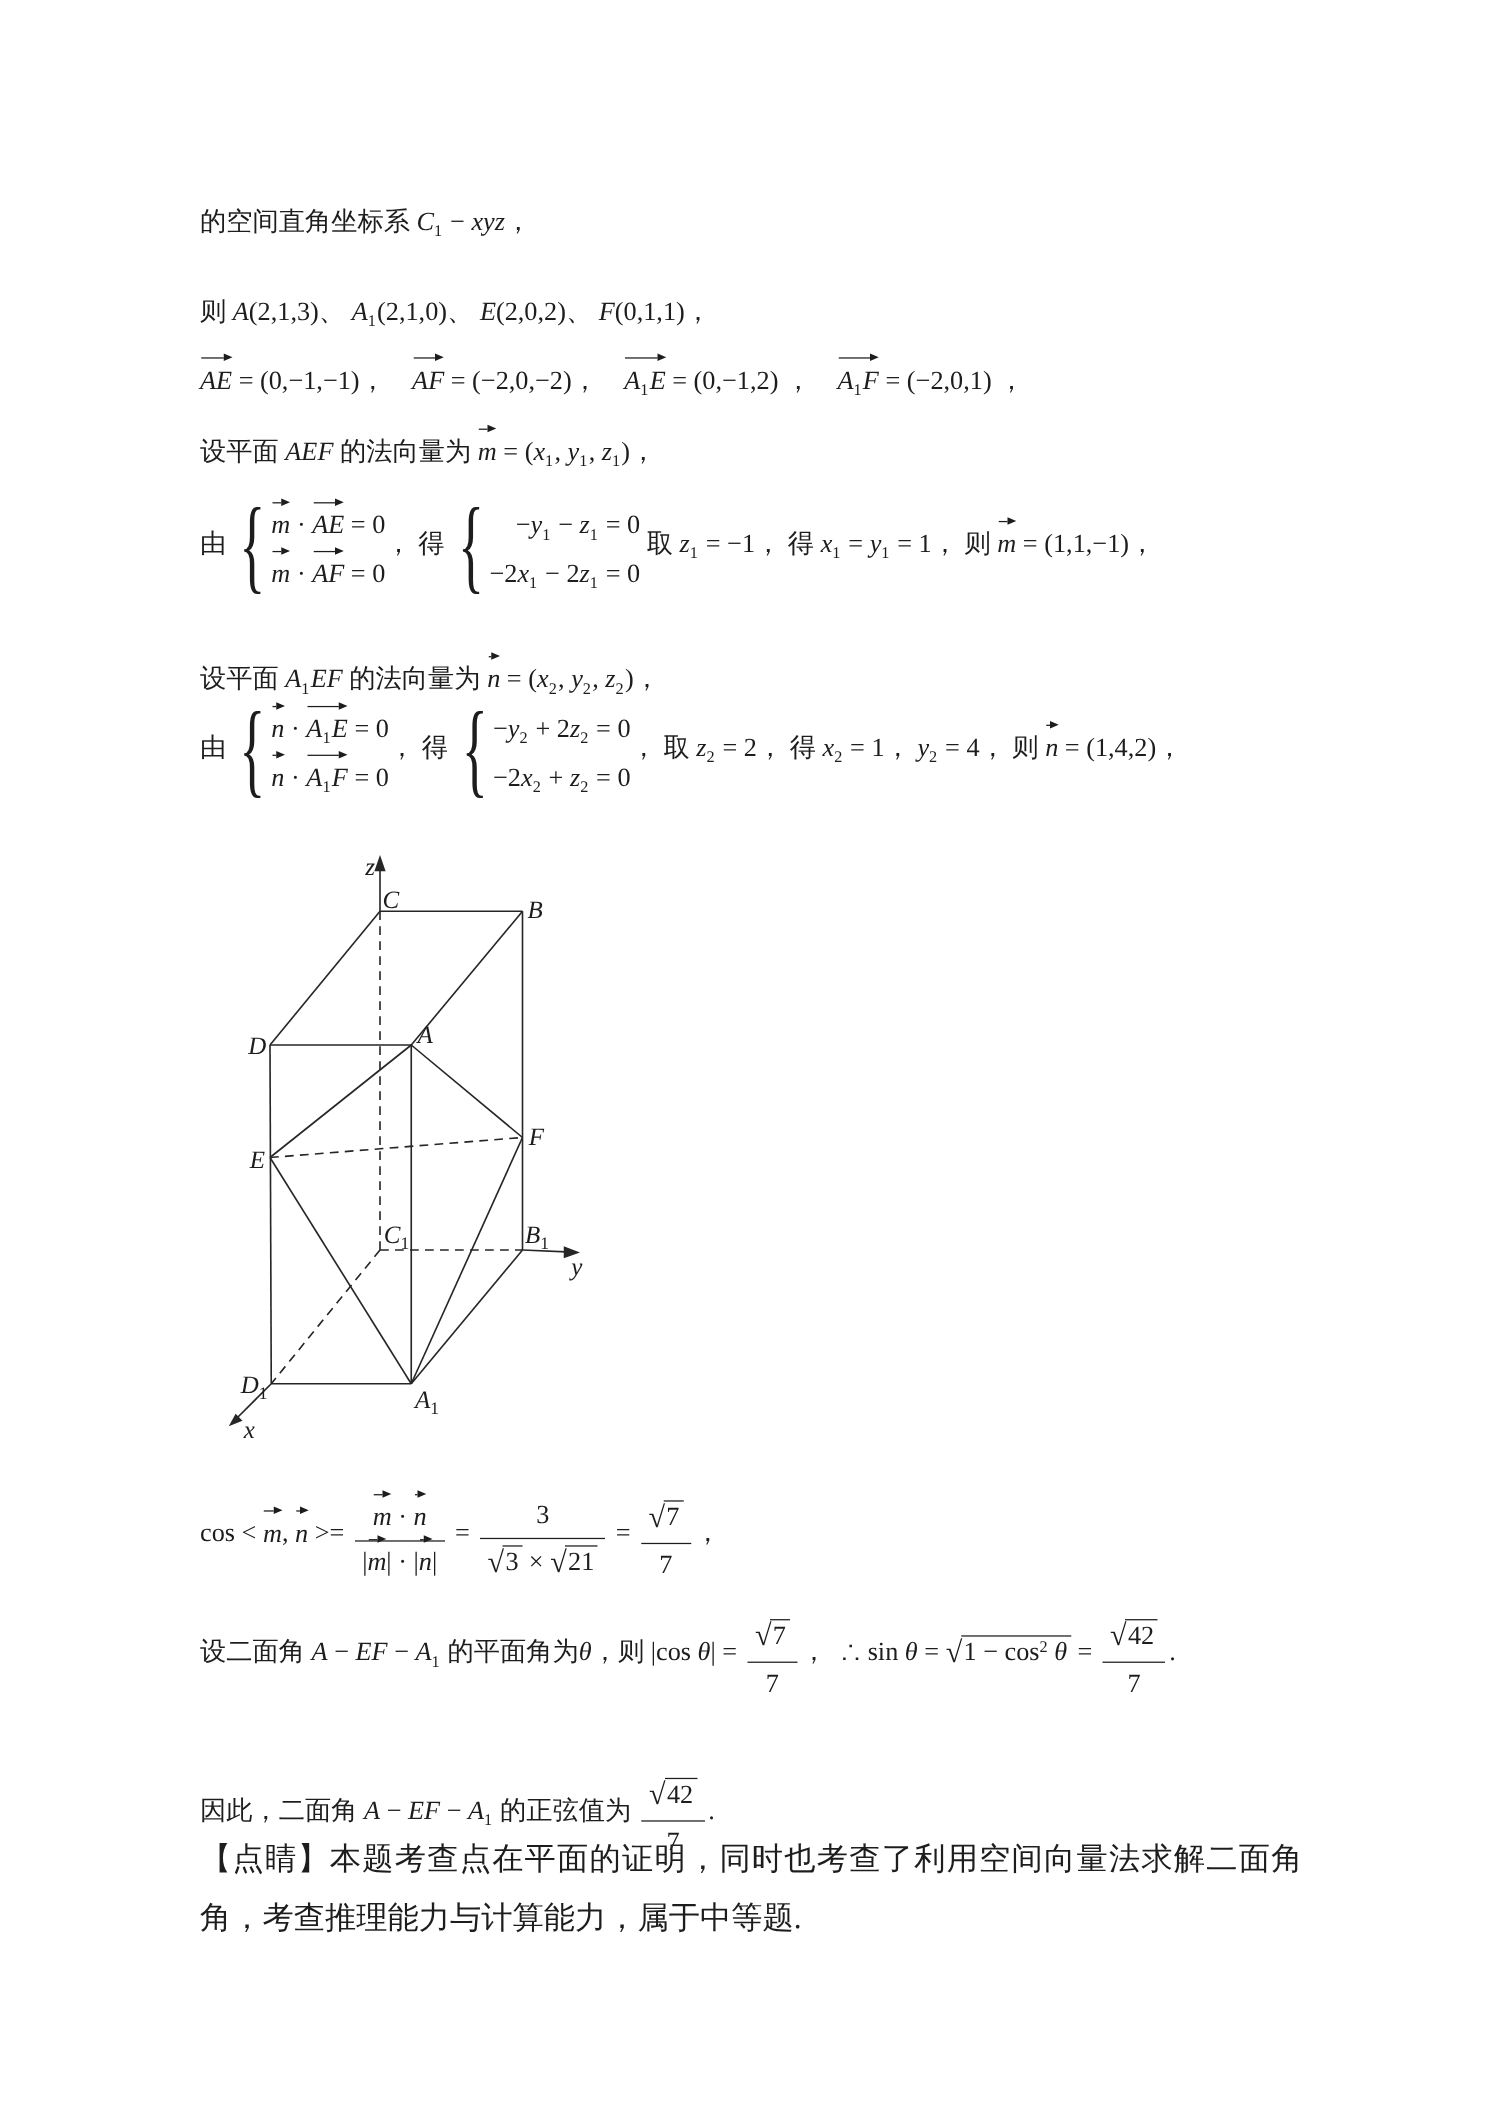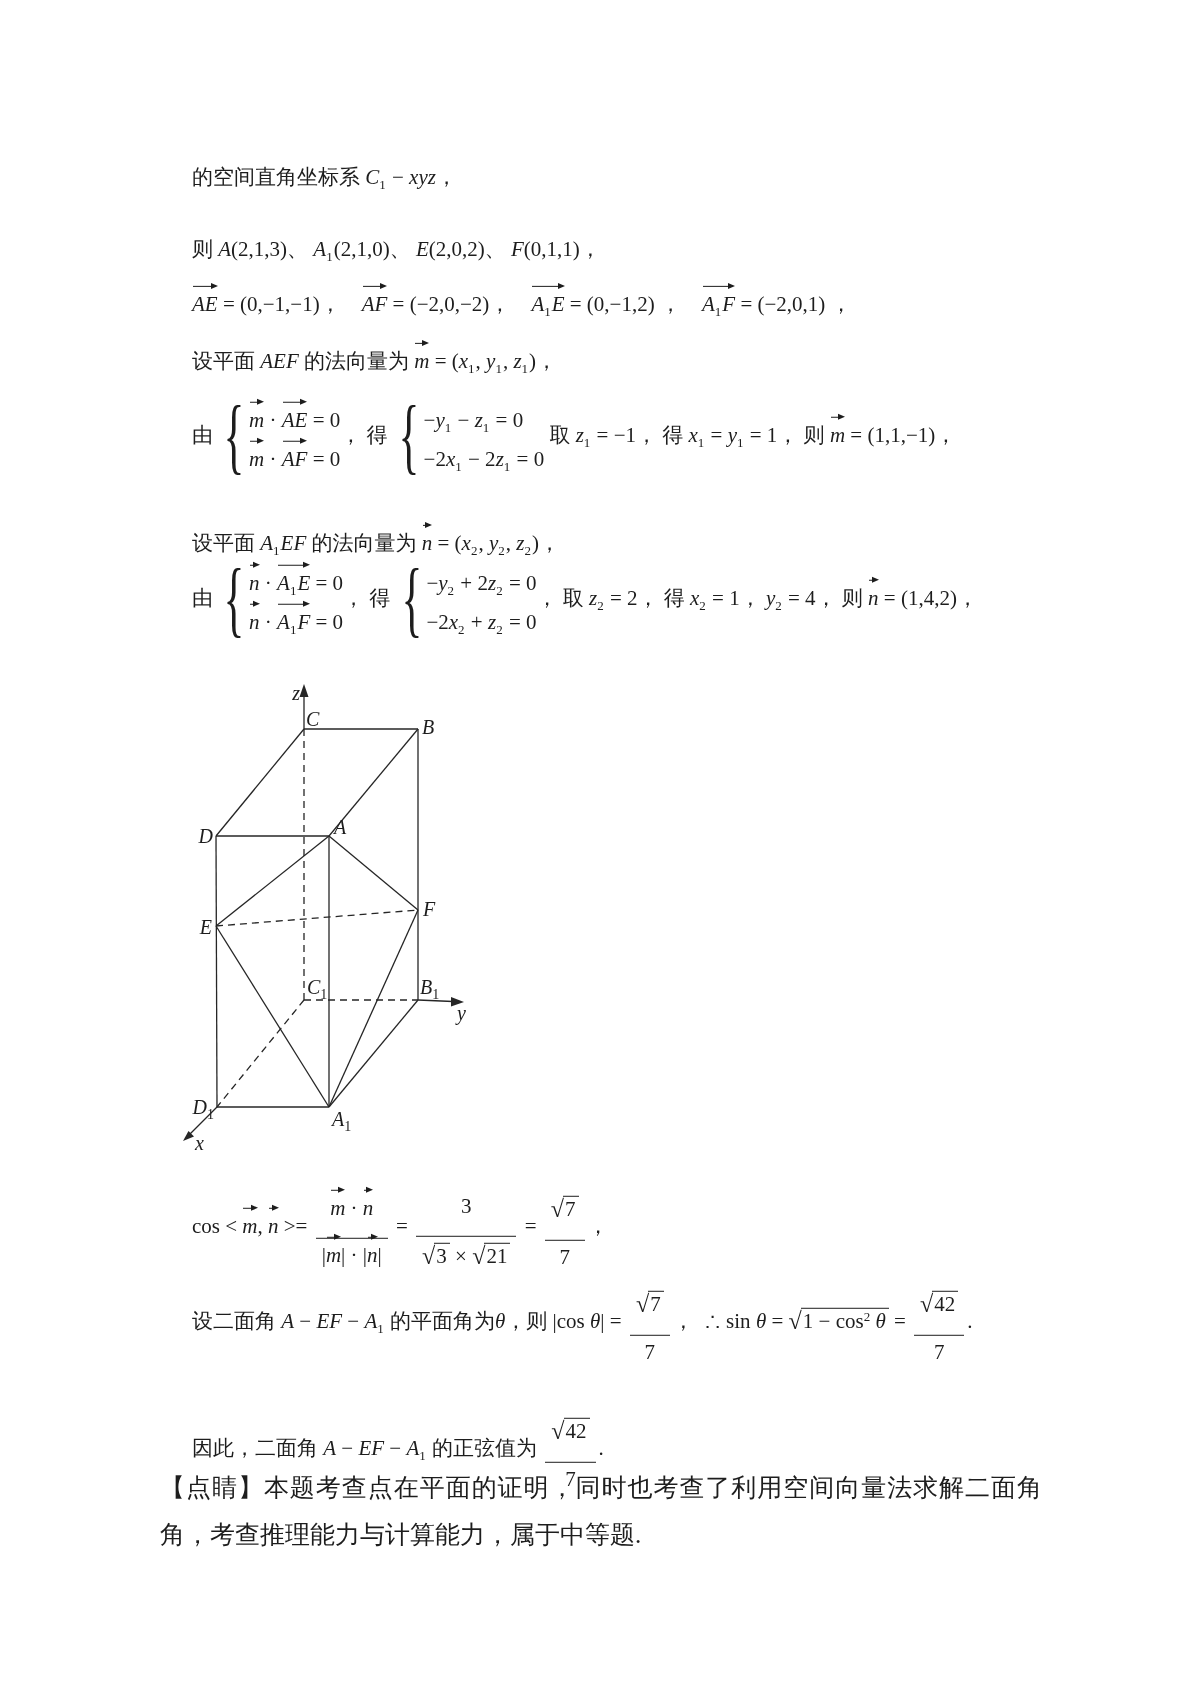--- a/index.html
+++ b/index.html
@@ -4,44 +4,44 @@
 <style>
   * { margin:0; padding:0; box-sizing:border-box; }
   html,body { width:1200px; height:1698px; }
   body {
     position:relative; background:#ffffff; color:#1d1d1d;
     font-family:"Liberation Serif","DejaVu Serif",serif;
     overflow:hidden;
   }
   .mline {
     position:absolute; left:160px; transform:translateY(-50%);
-    white-space:pre; font-size:21px; line-height:1.25;margin-left:32px;
+    white-space:pre; font-size:21px; line-height:1.25;
   }
   .mi { font-style:italic; }
   sub.msb { font-size:13px; line-height:0; vertical-align:baseline; position:relative; top:5px; margin:0 1px 0 0; }
   sup.msp { font-size:13px; line-height:0; vertical-align:baseline; position:relative; top:-7px; }
   
   .vec { display:inline-block; position:relative; }
   .vec::before { content:""; position:absolute; left:1px; right:7px; top:-5px; height:1.2px; background:currentColor; }
   .vec::after  { content:""; position:absolute; right:0; top:-8px; width:0; height:0;
                  border-left:7px solid currentColor; border-top:3px solid transparent; border-bottom:3px solid transparent; }
   
   .fr { display:inline-block; vertical-align:middle; text-align:center; margin:0 3px; }
-  .fr .nu { display:block; padding:8px 6px 17px; border-bottom:1.3px solid currentColor; }
+  .fr .nu { display:block; padding:8px 6px 6px; border-bottom:1.3px solid currentColor; }
   .fr .de { display:block; padding:3px 6px 1px; }
   
   .sq { display:inline-block; white-space:pre; }
   .sqs { display:inline-block; font-size:1.15em; transform:translateY(1px); margin-right:-1px; }
   .sqb { display:inline-block; border-top:1.3px solid currentColor; padding:0 3px 0 2px; line-height:1.2; }
   
   .sys { display:inline-flex; align-items:center; vertical-align:middle; }
   .sys .brace { display:inline-block; font-size:58px; line-height:0;
                 transform:scale(0.75,1.45); transform-origin:center; margin:0 1px 0 2px; font-weight:400; }
   .sys .rows { display:inline-block; text-align:left; }
-  .sys .row { display:block; padding:9px 0 4px; white-space:pre; }
+  .sys .row { display:block; padding:9px 0 4px; white-space:pre;text-align:right; }
   .para {
     position:absolute; left:160px; top:1464px; width:882px;
     font-size:25px; line-height:47px; text-align:justify; text-justify:inter-ideograph;
   }
   .fig { position:absolute; left:170px; top:682px; }
   .fig text { font-size:20px; font-style:italic; fill:#1d1d1d;
               font-family:"Liberation Serif","DejaVu Serif",serif; }
   .fig .svgsub { font-size:14px; font-style:normal; }
   .fig path, .fig line { stroke:#262626; stroke-width:1.3; fill:none; }
   .fig .dash { stroke-dasharray:7 5; }

